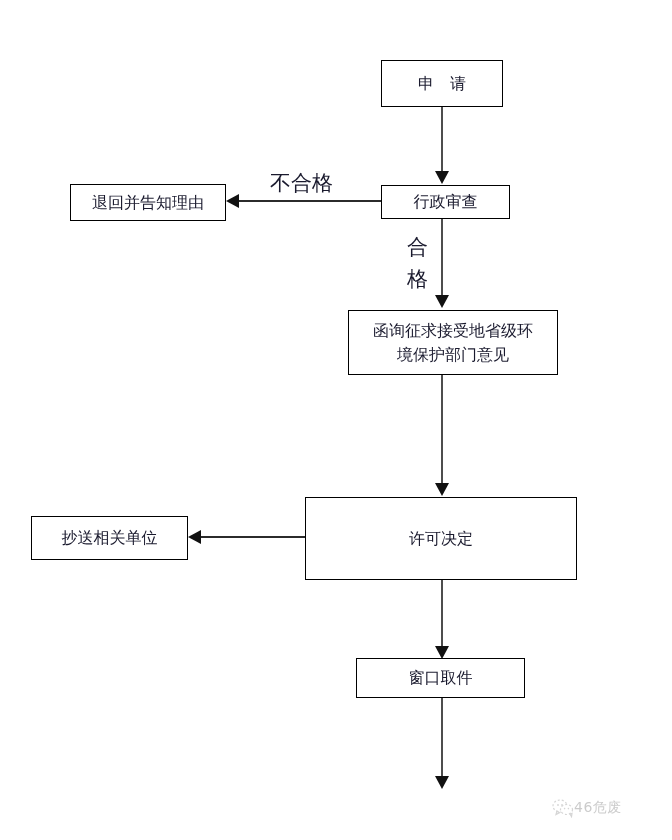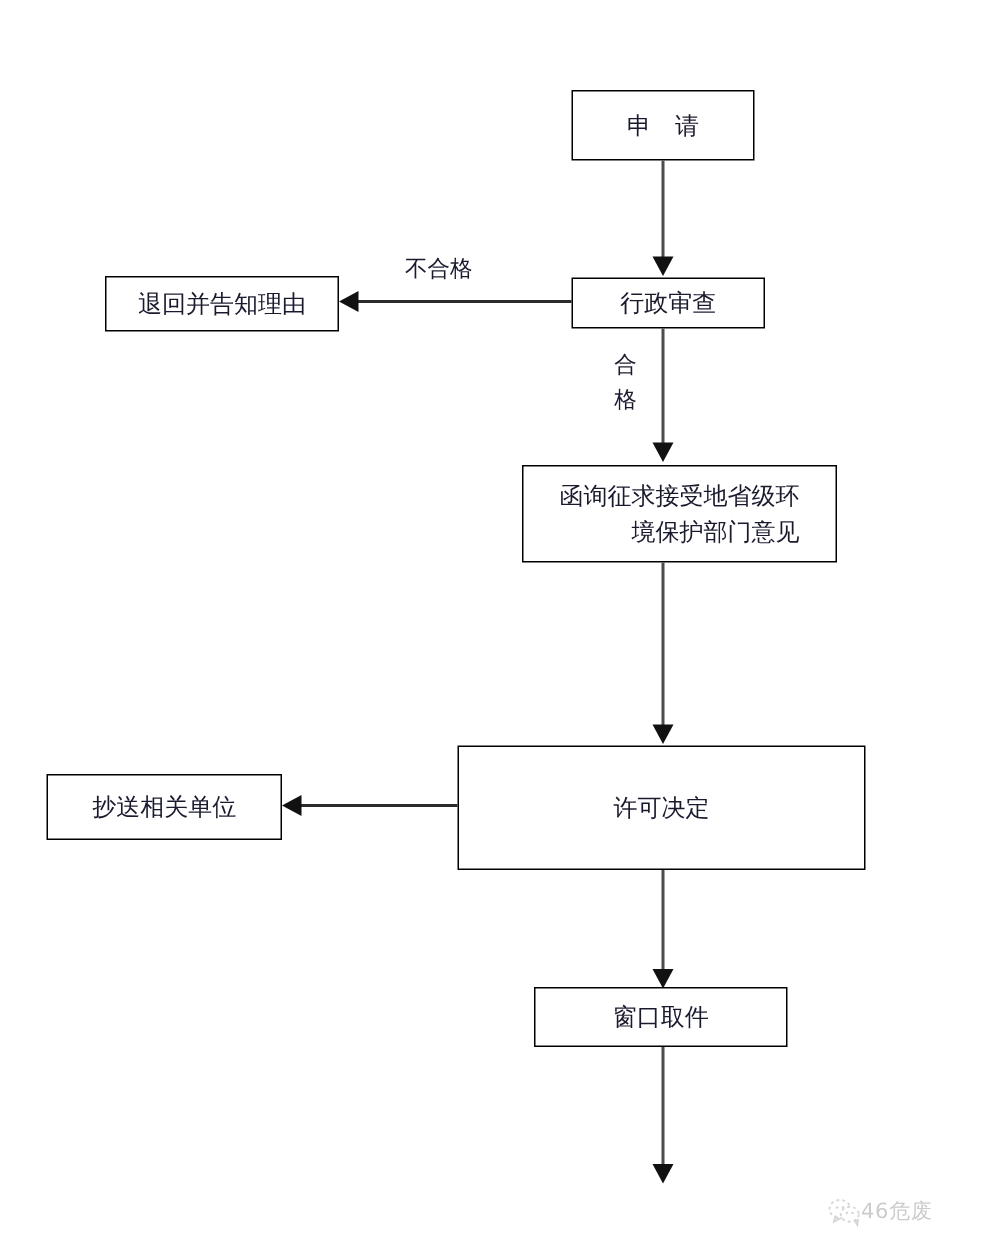--- a/index.html
+++ b/index.html
@@ -31,21 +31,21 @@
     color: #000000;
   }
   .node {
     position: absolute;
     box-sizing: border-box;
     border: 1.5px solid #000000;
     background: #ffffff;
     display: flex;
     align-items: center;
     justify-content: center;
-    text-align: right;
+    text-align: center;
     font-size: 16px;
     line-height: 1.45;
     color: #1a1a2e;
     font-family: "DejaVu Sans", "Liberation Sans", sans-serif;
   }
   .node .txt {
     display: block;
     white-space: pre-line;
     padding: 0 6px;
   }
@@ -70,21 +70,21 @@
   .arrow-left {
     position: absolute;
     width: 0;
     height: 0;
     border-top: 7px solid transparent;
     border-bottom: 7px solid transparent;
     border-right: 13px solid #111111;
   }
   .edge-label {
     position: absolute;
-    font-size: 15px;
+    font-size: 21px;
     color: #1a1a2e;
     white-space: pre-line;
     line-height: 1.5;
     font-family: "DejaVu Sans", "Liberation Sans", sans-serif;
   }
   .edge-label.vertical {
     text-align: center;
     width: 20px;
   }
   .watermark {

